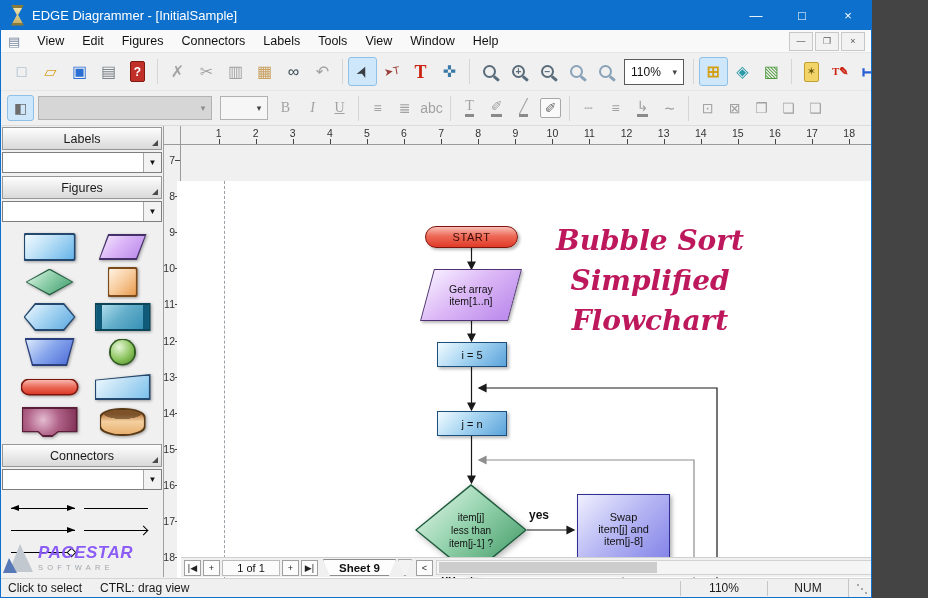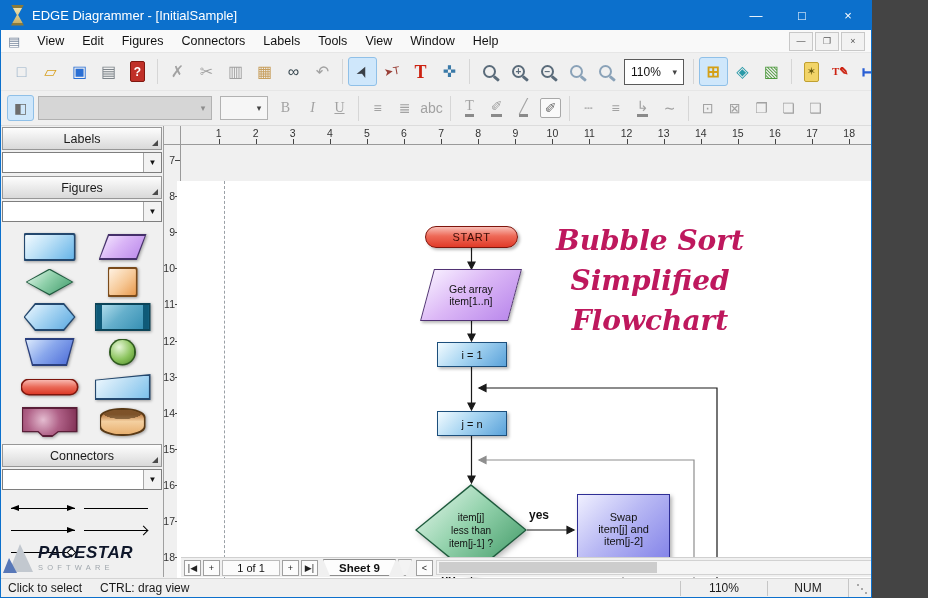--- a/index.html
+++ b/index.html
@@ -82,21 +82,21 @@
   .conn i{position:absolute;display:none;}
   .c-dbl .hl{display:block;left:0;top:3.5px;border-right:8px solid #000;border-top:3.5px solid transparent;border-bottom:3.5px solid transparent;}
   .c-dbl .hr,.c-solid .hr{display:block;right:0;top:3.5px;border-left:8px solid #000;border-top:3.5px solid transparent;border-bottom:3.5px solid transparent;}
   .c-thin::before{height:1px;}
   .c-thin .hr{display:block;right:1px;top:3.5px;width:6px;height:6px;border-top:1.2px solid #000;border-right:1.2px solid #000;transform:rotate(45deg);}
   .c-open .hr{display:block;right:0;top:3.5px;width:5px;height:5px;border:1.2px solid #000;background:#fff;transform:rotate(45deg);}
   .logo{position:absolute;left:2px;bottom:3px;display:flex;align-items:center;gap:5px;}
   .logo-mark{position:relative;width:30px;height:32px;}
   .logo-tri1{position:absolute;left:6px;top:2px;border-left:11px solid transparent;border-right:13px solid transparent;border-bottom:28px solid #c2c8cf;}
   .logo-tri2{position:absolute;left:0px;top:16px;border-left:6px solid transparent;border-right:8px solid transparent;border-bottom:15px solid #5878b8;}
-  .brand{font-weight:bold;font-style:italic;font-size:17px;color:#0f172a;letter-spacing:.5px;line-height:1;}
+  .brand{font-weight:bold;font-style:italic;font-size:17px;color:#8b5cf6;letter-spacing:.5px;line-height:1;}
   .brand-sub{font-size:7.5px;letter-spacing:4.2px;color:#a0a7ad;margin-top:2px;}
   
   .ruler-corner{position:absolute;left:163px;top:126px;width:17px;height:19px;background:#f0f0f0;border-right:1px solid #9a9a9a;border-bottom:1px solid #9a9a9a;box-sizing:border-box;}
   .hruler{position:absolute;left:180px;top:126px;width:748px;height:19px;background:#f0f0f0;border-bottom:1px solid #9a9a9a;box-sizing:border-box;display:flex;padding-left:19px;overflow:hidden;font-size:10.5px;color:#333;}
   .hruler .tick{flex:0 0 37.1px;text-align:center;position:relative;line-height:15px;}
   .hruler .tick::after{content:"";position:absolute;left:50%;bottom:0;width:1px;height:5px;background:#444;}
   .vruler{position:absolute;left:163px;top:145px;width:17px;height:432px;background:#f0f0f0;border-right:1px solid #9a9a9a;box-sizing:border-box;overflow:hidden;font-size:10.5px;color:#333;}
   .vruler .tick{height:36.1px;margin-top:0;position:relative;display:flex;align-items:center;justify-content:flex-end;padding-right:5px;}
   .vruler .tick:first-child{margin-top:-3px;}
   .vruler .tick::after{content:"";position:absolute;right:0;top:50%;width:5px;height:1px;background:#444;}
@@ -553,34 +553,34 @@
     </svg>
 
     <div class="node" id="n-start">
       <span class="txt">START</span>
     </div>
     <div class="node" id="n-input">
       <span class="txt">Get array
 item[1..n]</span>
     </div>
     <div class="node process" id="n-i">
-      <span class="txt">i = 1</span>
+      <span class="txt">i = 5</span>
     </div>
     <div class="node process" id="n-j">
       <span class="txt">j = n</span>
     </div>
     <div class="node" id="n-dec">
       <span class="txt">item[j]
 less than
 item[j-1] ?</span>
     </div>
     <div class="node" id="n-swap">
       <span class="txt">Swap
 item[j] and
-item[j-2]</span>
+item[j-8]</span>
     </div>
     <div class="edge-label" id="lbl-yes">yes</div>
     <div class="edge-label" id="lbl-no">no</div>
     <div id="chart-title">Bubble Sort
 Simplified
 Flowchart</div>
   </div>
 
   <div class="vscroll">
     <div class="vs-btn">▲</div>

